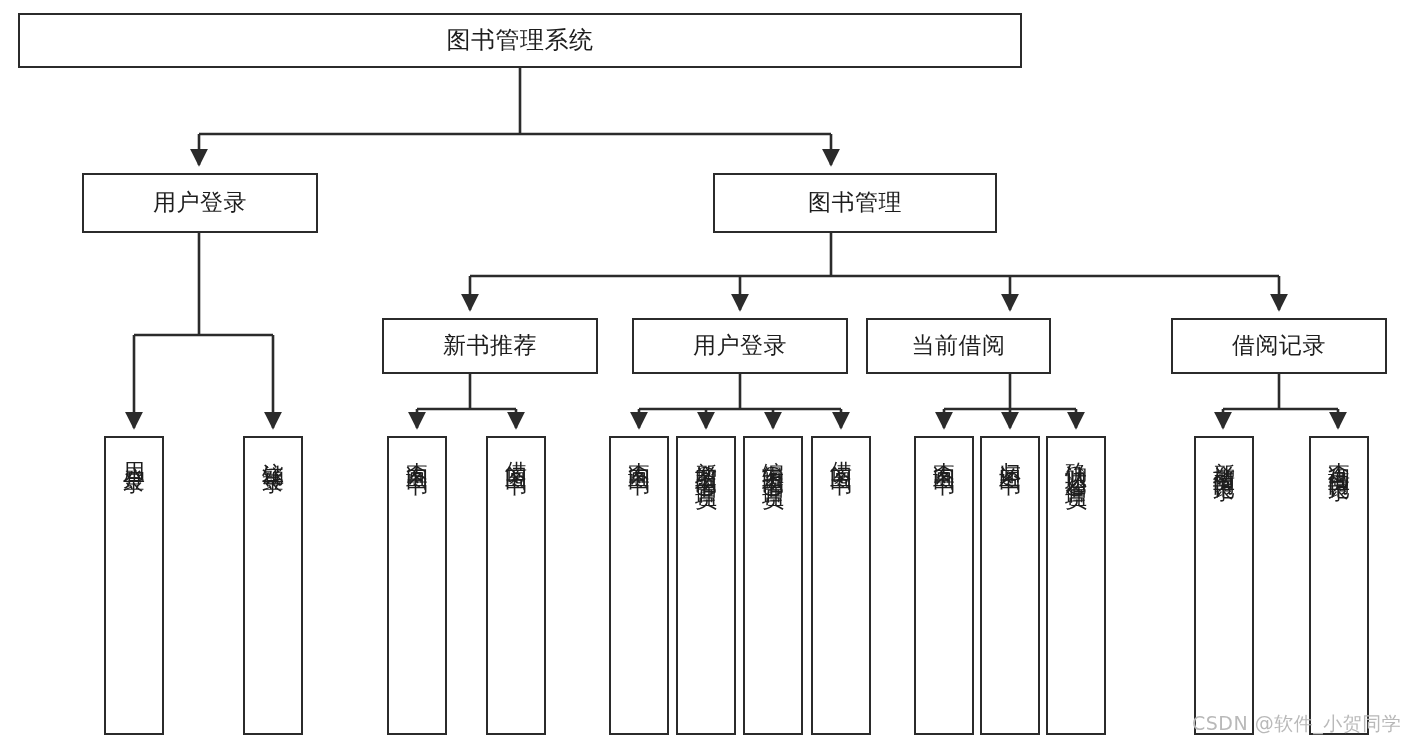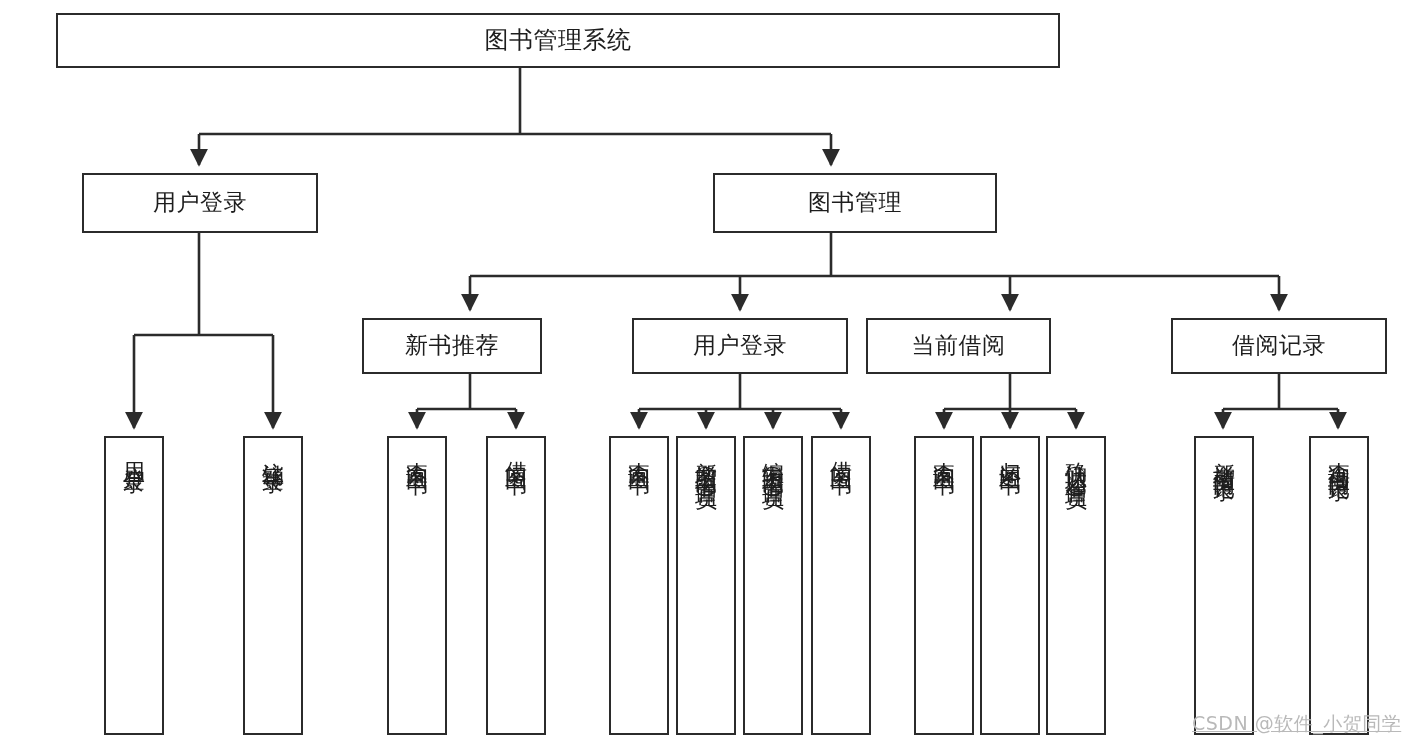--- a/index.html
+++ b/index.html
@@ -65,21 +65,20 @@
     white-space: nowrap;
     margin: 0 auto;
   }
   .watermark {
     position: absolute;
     color: #b9b9b9;
     font-size: 19px;
     letter-spacing: 0.5px;
     white-space: nowrap;
     z-index: 3;
-    text-decoration: underline;
   }
 </style>
 </head>
 <body>
 
 <div id="diagram-canvas">
 
   <svg id="edge-layer" viewBox="0 0 1405 747" width="1405" height="747" xmlns="http://www.w3.org/2000/svg">
     <defs>
       <marker id="arrow" viewBox="0 0 10 10" refX="9" refY="5" markerWidth="7" markerHeight="7" orient="auto-start-reverse">
@@ -124,33 +123,33 @@
       <path d="M 1010 409 L 1010 428" marker-end="url(#arrow)"></path>
       <path d="M 1076 409 L 1076 428" marker-end="url(#arrow)"></path>
 
       <path d="M 1279 374 L 1279 409"></path>
       <path d="M 1223 409 L 1338 409"></path>
       <path d="M 1223 409 L 1223 428" marker-end="url(#arrow)"></path>
       <path d="M 1338 409 L 1338 428" marker-end="url(#arrow)"></path>
     </g>
   </svg>
 
-  <div class="node horiz root" style="left:18px; top:13px; width:1004px; height:55px;margin-left:38px;">
+  <div class="node horiz root" style="left:18px; top:13px; width:1004px; height:55px;">
     <span class="node-label">图书管理系统</span>
   </div>
 
   <div class="node horiz" style="left:82px; top:173px; width:236px; height:60px;">
     <span class="node-label">用户登录</span>
   </div>
 
   <div class="node horiz" style="left:713px; top:173px; width:284px; height:60px;">
     <span class="node-label">图书管理</span>
   </div>
 
-  <div class="node horiz" style="left:362px; top:318px; width:180px; height:56px;">
+  <div class="node horiz" style="left:382px; top:318px; width:216px; height:56px;">
     <span class="node-label">新书推荐</span>
   </div>
 
   <div class="node horiz" style="left:632px; top:318px; width:216px; height:56px;">
     <span class="node-label">用户登录</span>
   </div>
 
   <div class="node horiz" style="left:866px; top:318px; width:185px; height:56px;">
     <span class="node-label">当前借阅</span>
   </div>

